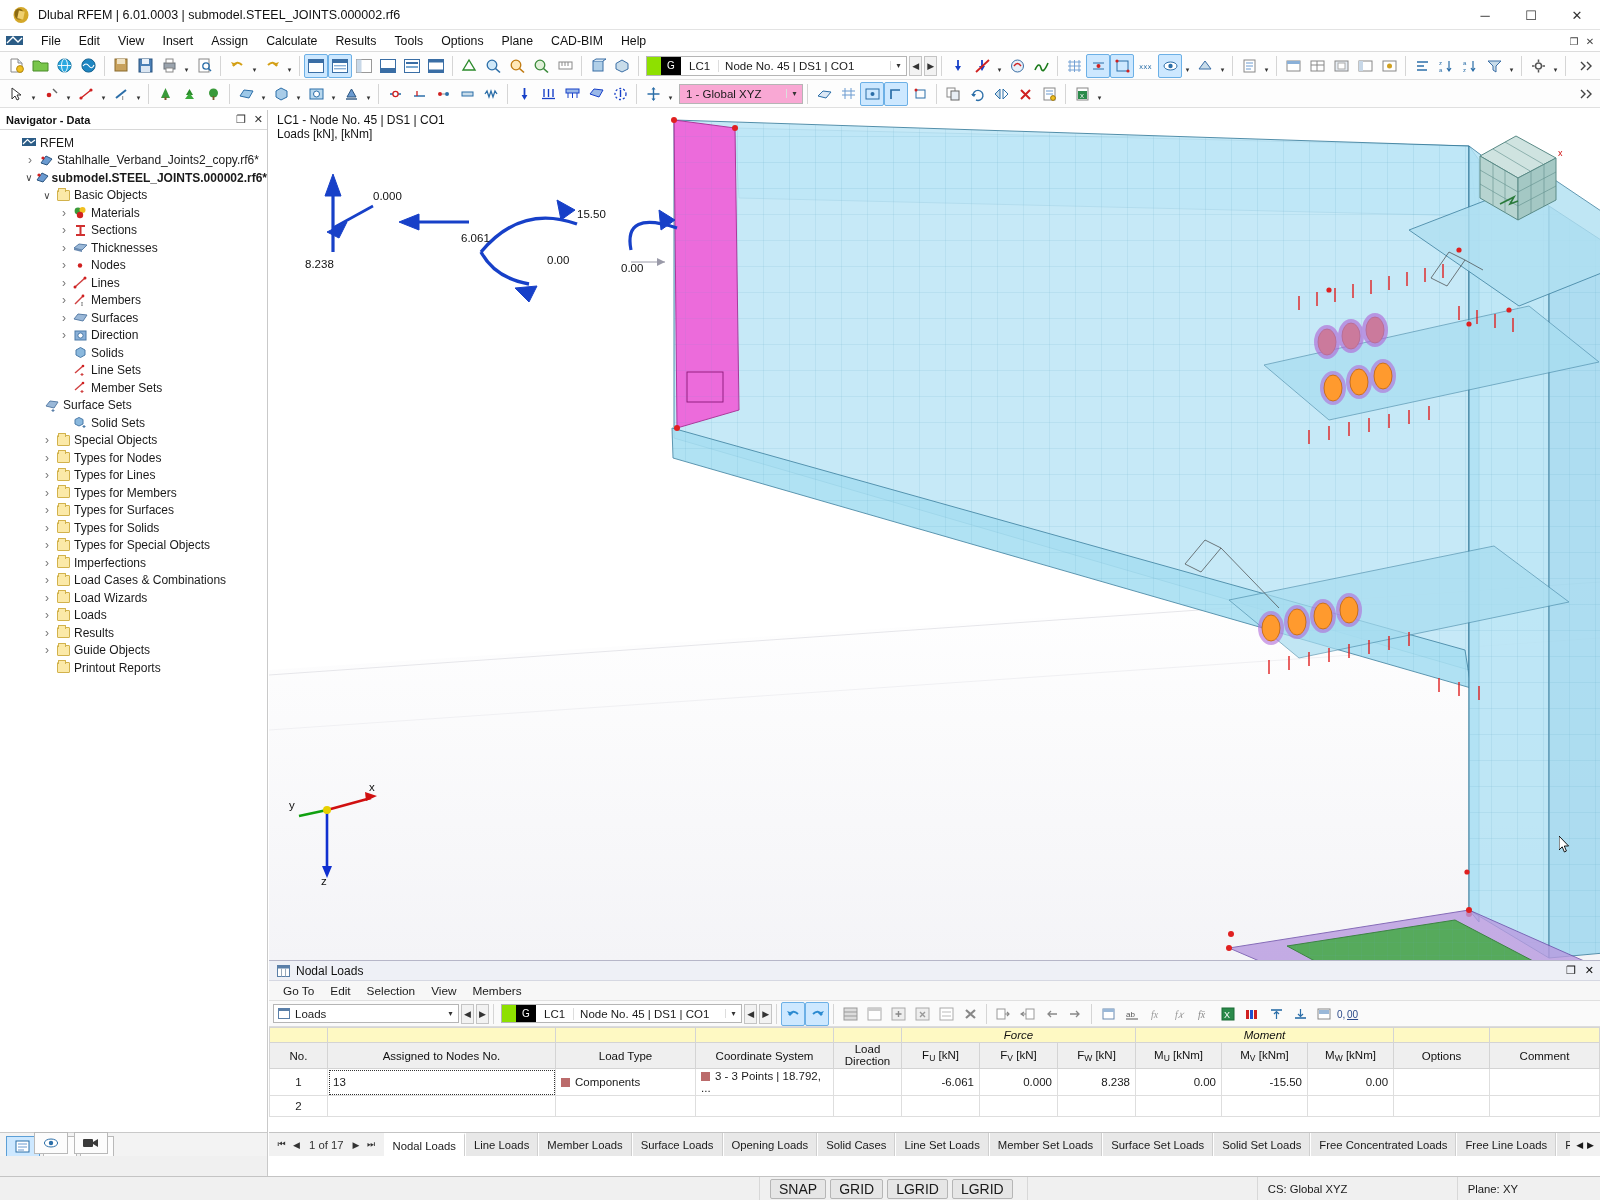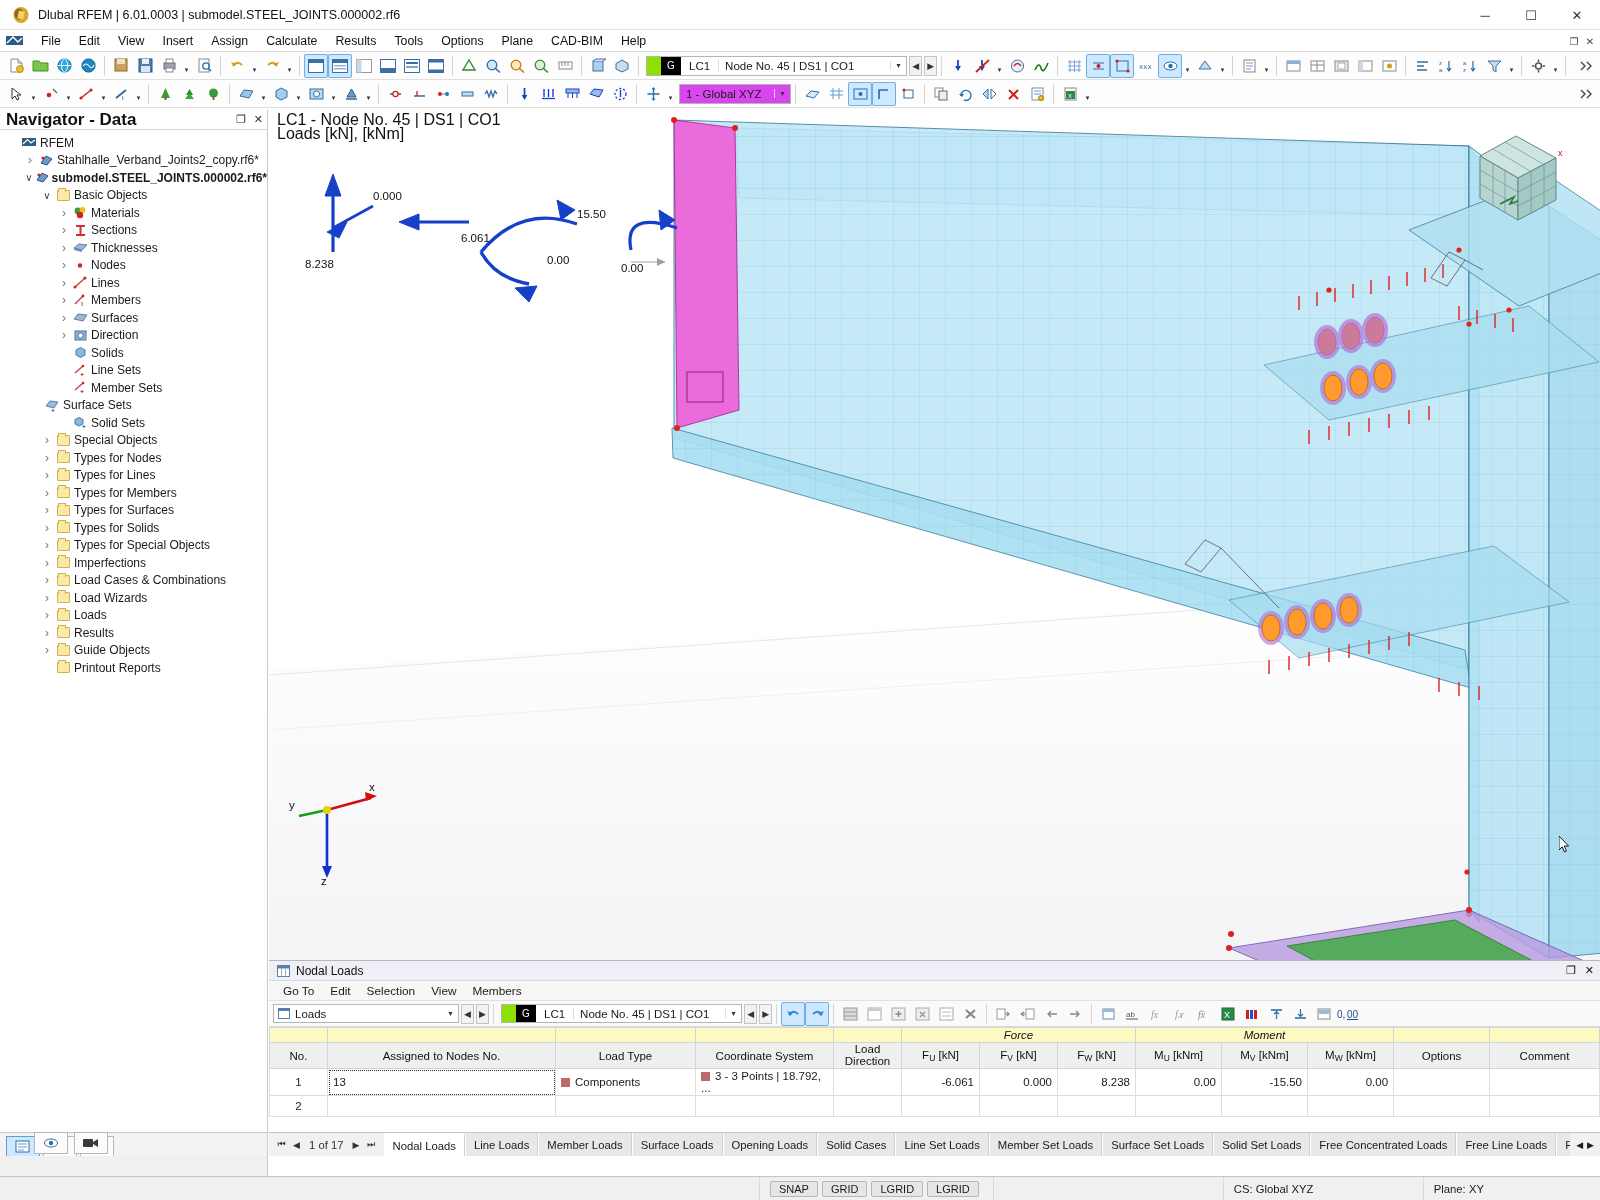--- a/index.html
+++ b/index.html
@@ -52,36 +52,36 @@
     background:#fff; margin-left:3px;
   }
   .lc-sw1{ width:14px; height:18px; background:#8ee000; }
   .lc-sw2{ width:20px; height:18px; background:#000; color:#fff; font-size:10px; display:flex;align-items:center;justify-content:center;}
   .lc-name{ padding:0 8px; font-size:11.5px; }
   .lc-text{ width:172px; padding:0 6px; font-size:11.5px; border-left:1px solid #ddd; overflow:hidden; white-space:nowrap;}
   .lc-arrow{ width:16px; display:flex; align-items:center; justify-content:center; font-size:8px; color:#333; border-left:1px solid #ddd;}
   .navarrow{ width:13px; height:20px; display:flex;align-items:center;justify-content:center; font-size:9px; color:#333; border:1px solid #c4c4c4; background:#f2f2f2; margin-left:2px;}
 
   .cs-combo{
-    height:20px; width:112px; display:flex; align-items:center; border:1px solid #b5b5b5;
-    background:#d946ef; margin-left:3px; font-size:11.5px;
+    height:20px; width:124px; display:flex; align-items:center; border:1px solid #b5b5b5;
+    background:#f9a8d4; margin-left:3px; font-size:11.5px;
   }
   .cs-combo span{ padding-left:6px; flex:1; }
 
   
   .navigator{
     position:absolute; left:0; top:110px; width:268px; bottom:68px;
     background:#ffffff; border-right:1px solid #c9c9c9;
     display:flex; flex-direction:column;
   }
   .nav-header{
     height:20px; display:flex; align-items:center; background:#fff;
     border-bottom:1px solid #d8d8d8; padding-left:6px; position:relative;
   }
-  .nav-header .t{ font-weight:bold; font-size:17px; color:#111; }
+  .nav-header .t{ font-weight:bold; font-size:11px; color:#111; }
   .nav-hdr-btns{ position:absolute; right:4px; display:flex; gap:8px; }
   .nav-hdr-btns span{ font-size:11px; color:#333; }
   .nav-tree{ flex:1; overflow:hidden; padding-top:4px; }
   .nrow{ height:17.5px; display:flex; align-items:center; font-size:12px; white-space:nowrap; }
   .chev{ width:14px; text-align:center; font-size:8px; color:#777; }
   .chev.open{ color:#444; }
   .nicon{ width:18px; display:flex; align-items:center; justify-content:center; }
   .nlabel{ padding-left:2px; }
   .nlabel.bold{ font-weight:bold; }
   .folder{ width:13px; height:11px; background:#fbe9a8; border:1px solid #d2b24c; border-radius:1px; position:relative;}
@@ -94,21 +94,21 @@
     display:flex; align-items:center; gap:3px; padding-left:6px;
   }
   .ntab{ width:34px; height:22px; border:1px solid #b9b9b9; background:#fcfcfc; display:flex; align-items:center; justify-content:center; }
   .ntab.sel{ background:#cde8ff; border-color:#5c9fd6; }
 
   
   .workspace{
     position:absolute; left:269px; top:110px; right:0; bottom:240px;
     background:#ffffff; overflow:hidden;
   }
-  .ws-label{ position:absolute; left:8px; top:3px; font-size:16px; line-height:14px; color:#111; }
+  .ws-label{ position:absolute; left:8px; top:3px; font-size:12px; line-height:14px; color:#111; }
   .ws-svg{ position:absolute; left:0; top:0; width:100%; height:100%; }
 
   
   .tablepanel{
     position:absolute; left:269px; right:0; bottom:68px; height:172px;
     background:#f5f5f5; border-top:1px solid #b6b6c8;
     display:flex; flex-direction:column;
   }
   .tp-title{
     height:20px; background:#eef0f6; display:flex; align-items:center;
@@ -150,21 +150,21 @@
   .ptab.active{ background:#ffffff; border-top:2px solid #ffffff; font-weight:normal;}
   .tabscroll{ margin-left:auto; display:flex; align-items:center; gap:4px; padding:0 6px; font-size:9px; }
 
   
   .statusbar{
     position:absolute; left:0; right:0; bottom:0; height:24px;
     background:#f0f0f0; border-top:1px solid #c4c4c4;
     display:flex; align-items:center; font-size:11.3px;
   }
   .sb-seg{ padding:0 10px; height:24px; display:flex; align-items:center; border-right:1px solid #d8d8d8; }
-  .sbtn{ padding:1px 8px; border:1px solid #b6b6b6; background:#e6e6e6; margin-right:4px; font-size:11px; border-radius:2px;}
+  .sbtn{ padding:1px 8px; border:1px solid #b6b6b6; background:#e6e6e6; margin-right:4px; font-size:14px; border-radius:2px;}
   
   .nav-foot{
     position:absolute; left:0; bottom:24px; width:268px; height:20px;
     border-right:1px solid #c9c9c9; background:#f0f0f0;
   }
   .cursor-arrow{ position:absolute; left:1558px; top:836px; width:12px; height:18px; }
 </style>
 </head>
 <body>
 

